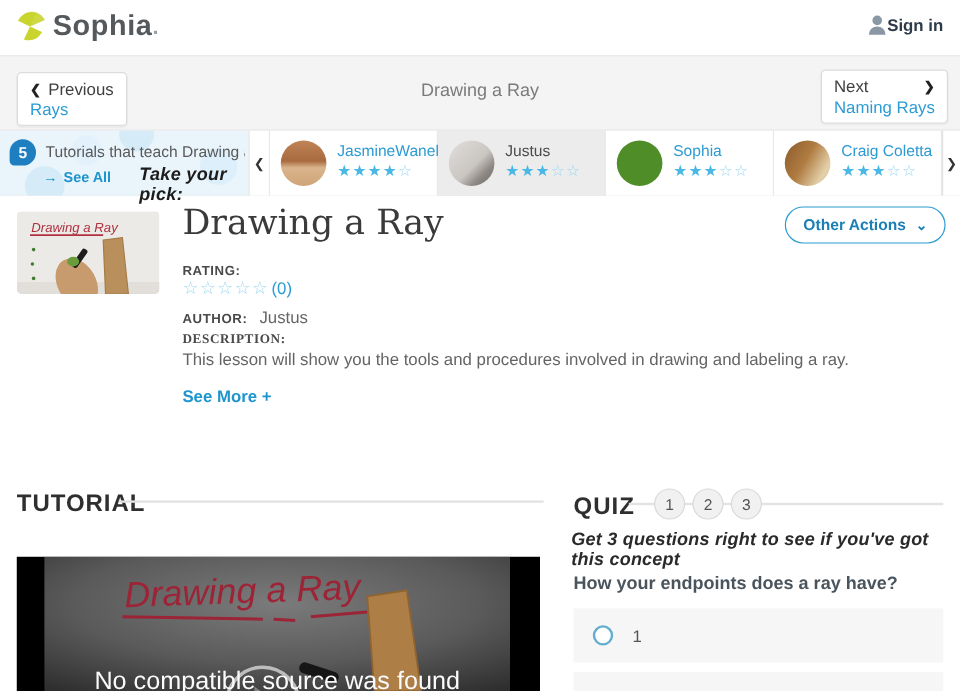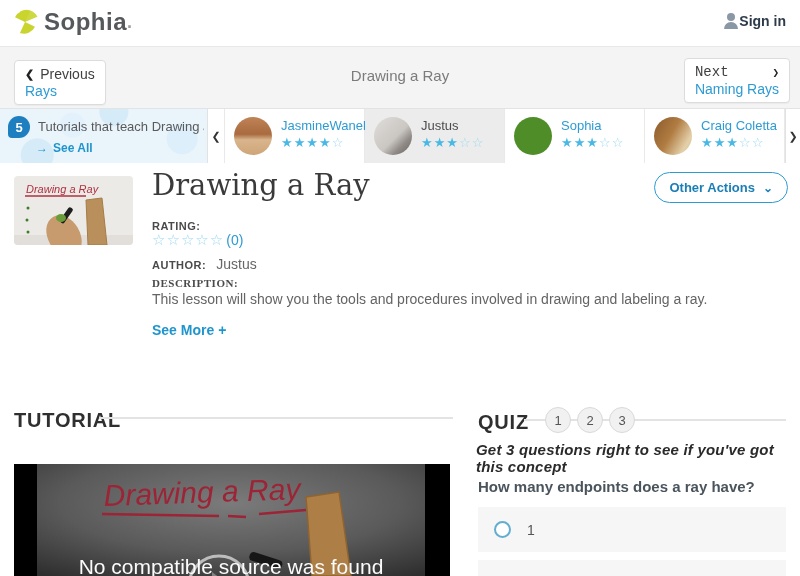--- a/index.html
+++ b/index.html
@@ -17,21 +17,21 @@
   .person-icon::before { content:""; position:absolute; left:4px; top:0; width:8px; height:8px; border-radius:50%; background:#8a97a5; }
   .person-icon::after { content:""; position:absolute; left:1px; top:9px; width:14px; height:7px; border-radius:7px 7px 0 0; background:#8a97a5; }
 
   
   .lessonnav { position:absolute; left:0; top:46px; width:800px; height:63px; background:#f4f4f4; border-top:1px solid #e8e8e8; border-bottom:1px solid #e3e3e3; }
   .navcard { position:absolute; background:#fff; border:1px solid #dcdcdc; border-radius:4px; padding:5px 10px; cursor:pointer; box-shadow:0 1px 1px rgba(0,0,0,0.04); }
   .navcard .row1 { font-size:14px; color:#3f3f3f; display:flex; align-items:center; gap:6px; }
   .navcard .row2 { font-size:14px; color:#2d9bd3; margin-top:1px; }
   .prev-btn { left:14px; top:13px; }
   .next-btn { right:10px; top:11px; text-align:right; }
-  .next-btn .row1 { justify-content:space-between;font-family:Liberation Mono, monospace; }
+  .next-btn .row1 { justify-content:space-between; }
   .nav-chevron { font-size:11px; color:#222; font-weight:bold; }
   .nav-title { position:absolute; left:0; top:20px; width:800px; text-align:center; font-size:15px; color:#7b7b7b; }
 
   
   .tutors { position:absolute; left:0; top:109px; width:800px; height:54px; border-bottom:1px solid #dcdcdc; background:#fff; }
   .tutors-left { position:absolute; left:0; top:0; width:207px; height:54px; background-color:#eaf4fb;
     background-image:radial-gradient(circle at 18% 85%, #d6ebf8 0 16px, rgba(0,0,0,0) 17px),
                      radial-gradient(circle at 55% 5%, #d6ebf8 0 14px, rgba(0,0,0,0) 15px),
                      radial-gradient(circle at 88% 55%, #ddeffa 0 15px, rgba(0,0,0,0) 16px),
                      radial-gradient(circle at 35% 30%, #e2f1fb 0 12px, rgba(0,0,0,0) 13px); }
@@ -129,20 +129,21 @@
   </div>
 
   <div class="tutors">
     <div class="tutors-left">
       <div class="count-badge">5</div>
       <div class="tutors-heading">Tutorials that teach Drawing a R</div>
       <div class="see-all">
         <span>→</span>
         <span>See All</span>
       </div>
+      <div class="take-pick">Take your pick:</div>
     </div>
     <div class="scroll-strip scroll-left">
       <span>❮</span>
     </div>
 
     <div class="tile" style="left:225px;">
       <div class="avatar av-jasmine"></div>
       <div class="tile-name">JasmineWanek</div>
       <div class="tile-stars"><span class="star filled">★</span><span class="star filled">★</span><span class="star filled">★</span><span class="star filled">★</span><span class="star empty">☆</span></div>
     </div>
@@ -221,20 +222,20 @@
       <text x="217" y="110" font-size="21" fill="#fbfbfb" text-anchor="middle">No compatible source was found</text>
     </svg>
   </div>
 
   <div class="sect-head quiz-head">QUIZ</div>
   <div class="sect-line quiz-line"></div>
   <div class="quiz-step" style="left:545px;">1</div>
   <div class="quiz-step" style="left:577px;">2</div>
   <div class="quiz-step" style="left:609px;">3</div>
   <div class="quiz-tagline">Get 3 questions right to see if you've got this concept</div>
-  <div class="quiz-question">How many endpoints does a ray have?</div>
+  <div class="quiz-question">How your endpoints does a ray have?</div>
   <div class="answer-row answer-1">
     <span class="radio"></span>
     <span class="answer-label">1</span>
   </div>
   <div class="answer-row answer-2"></div>
 
 </div>
 
 </body></html>

